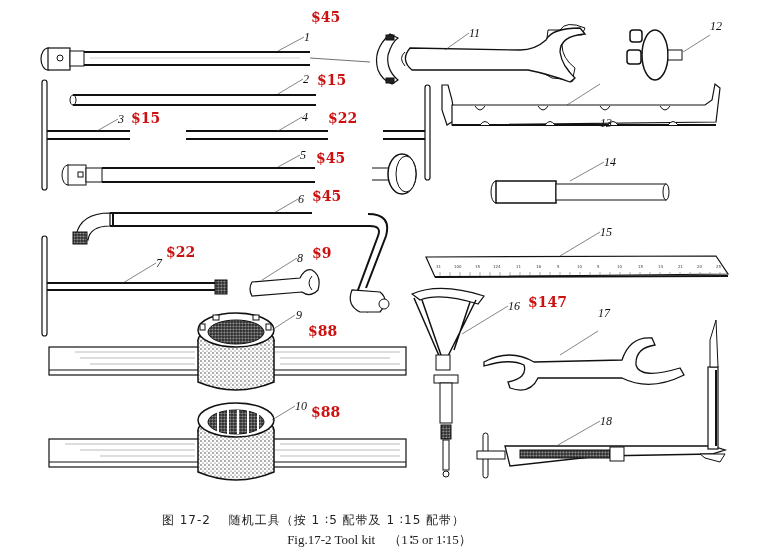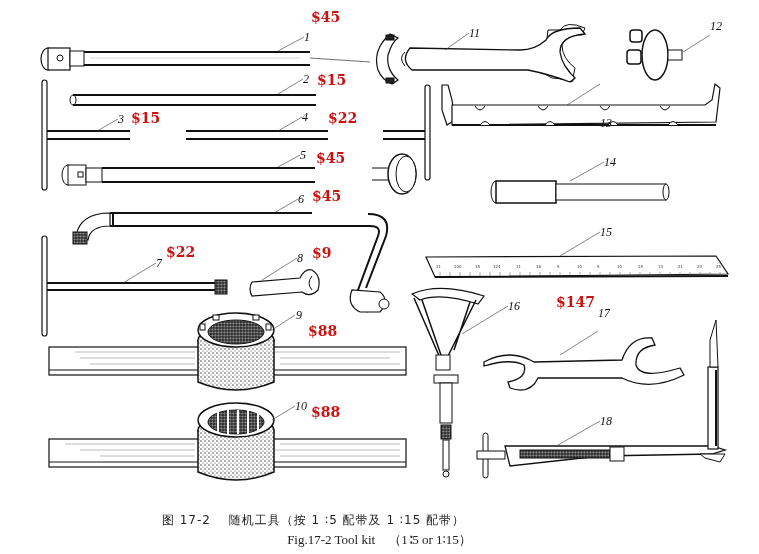--- a/index.html
+++ b/index.html
@@ -303,18 +303,18 @@
 <span class="price" style="left:311px;top:10px;">$45</span>
 <span class="price" style="left:317px;top:73px;">$15</span>
 <span class="price" style="left:131px;top:111px;">$15</span>
 <span class="price" style="left:328px;top:111px;">$22</span>
 <span class="price" style="left:316px;top:151px;">$45</span>
 <span class="price" style="left:312px;top:189px;">$45</span>
 <span class="price" style="left:166px;top:245px;">$22</span>
 <span class="price" style="left:312px;top:246px;">$9</span>
 <span class="price" style="left:308px;top:324px;">$88</span>
 <span class="price" style="left:311px;top:405px;">$88</span>
-<span class="price" style="left:556px;top:295px;">$147</span>
+<span class="price" style="left:528px;top:295px;">$147</span>
 
 <div class="cap-cn">图 17-2　 随机工具（按 1 ∶5 配带及 1 ∶15 配带）</div>
 <div class="cap-en">Fig.17-2 Tool kit　（1∶5 or 1∶15）</div>
 
 </div>
 
 </body></html>

